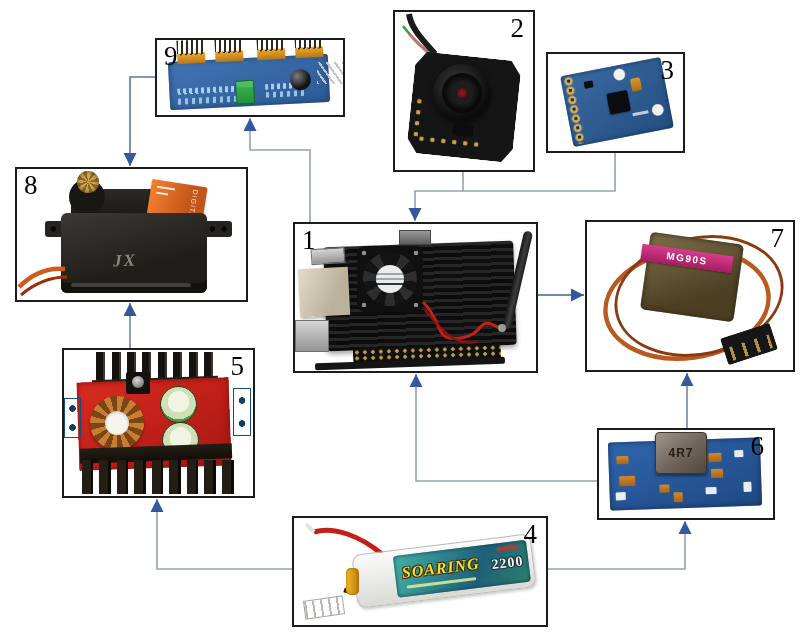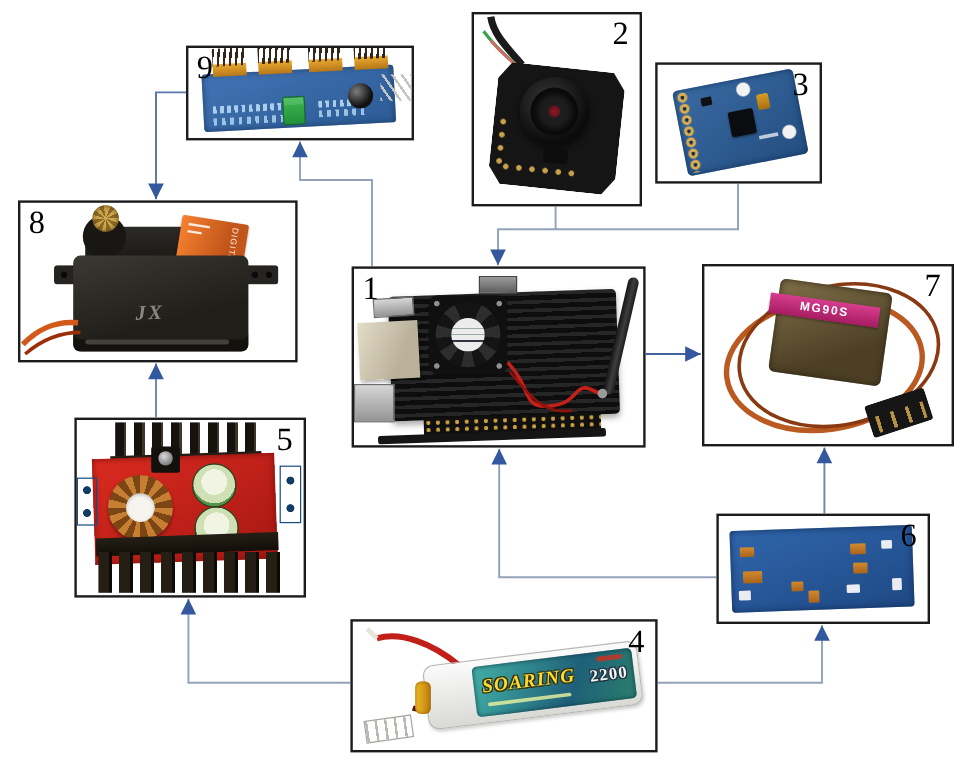--- a/index.html
+++ b/index.html
@@ -221,20 +221,23 @@
         <div class="abs smd-o" style="left:10px;top:34px;width:16px;height:10px;"></div>
         <div class="abs smd-w" style="left:6px;top:50px;width:10px;height:8px;"></div>
         <div class="abs smd-o" style="left:50px;top:44px;width:10px;height:8px;"></div>
         <div class="abs smd-o" style="left:64px;top:52px;width:9px;height:10px;"></div>
         <div class="abs smd-o" style="left:100px;top:14px;width:13px;height:9px;"></div>
         <div class="abs smd-o" style="left:102px;top:30px;width:12px;height:9px;"></div>
         <div class="abs smd-w" style="left:96px;top:48px;width:11px;height:7px;"></div>
         <div class="abs smd-w" style="left:126px;top:12px;width:9px;height:7px;"></div>
         <div class="abs smd-w" style="left:134px;top:44px;width:8px;height:10px;"></div>
       </div>
+      <div class="abs ind6" style="left:56px;top:2px;width:50px;height:40px;">
+        <span>4R7</span>
+      </div>
     </div>
     <span class="num tr">6</span>
   </div>
 
   <div class="comp" style="left:585px;top:220px;width:210px;height:152px;">
     <div class="ph">
       <svg class="abs" style="left:0;top:0;" width="206" height="148">
         <ellipse cx="100" cy="82" rx="82" ry="54" fill="none" stroke="#bb5a20" stroke-width="4.5" transform="rotate(-8 100 82)"></ellipse>
         <ellipse cx="112" cy="74" rx="84" ry="58" fill="none" stroke="#8a3a12" stroke-width="3" transform="rotate(-12 112 74)"></ellipse>
       </svg>

